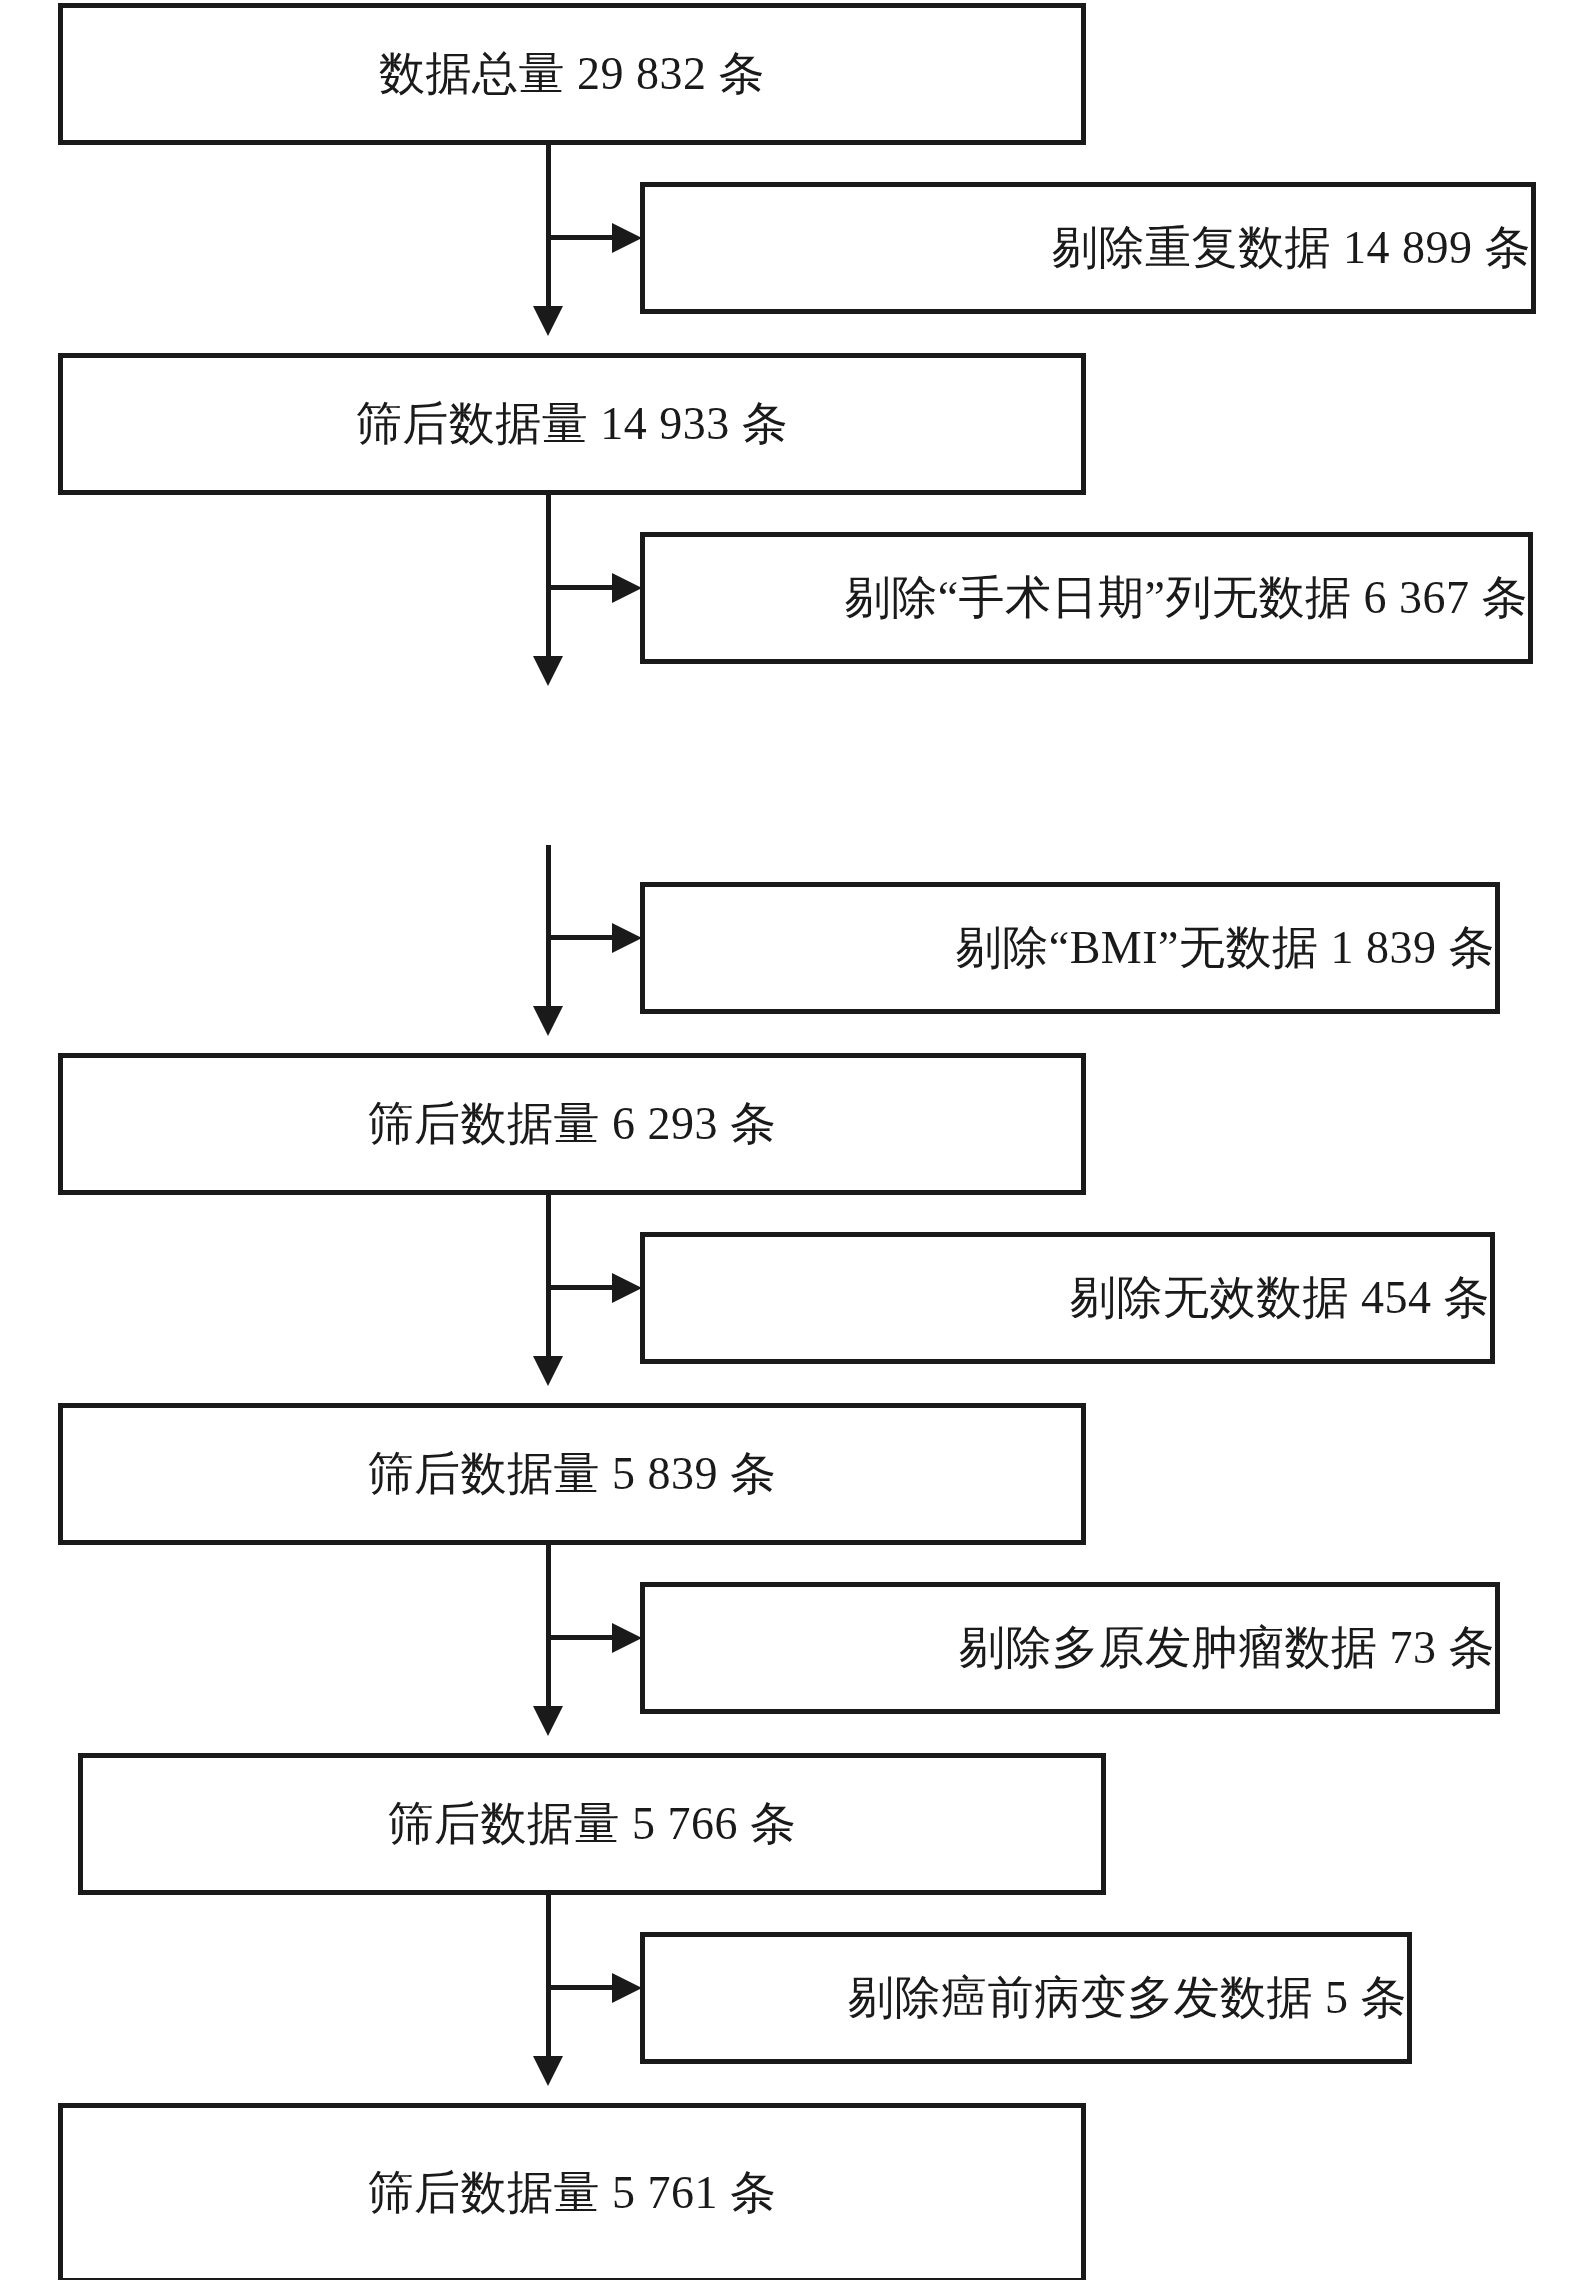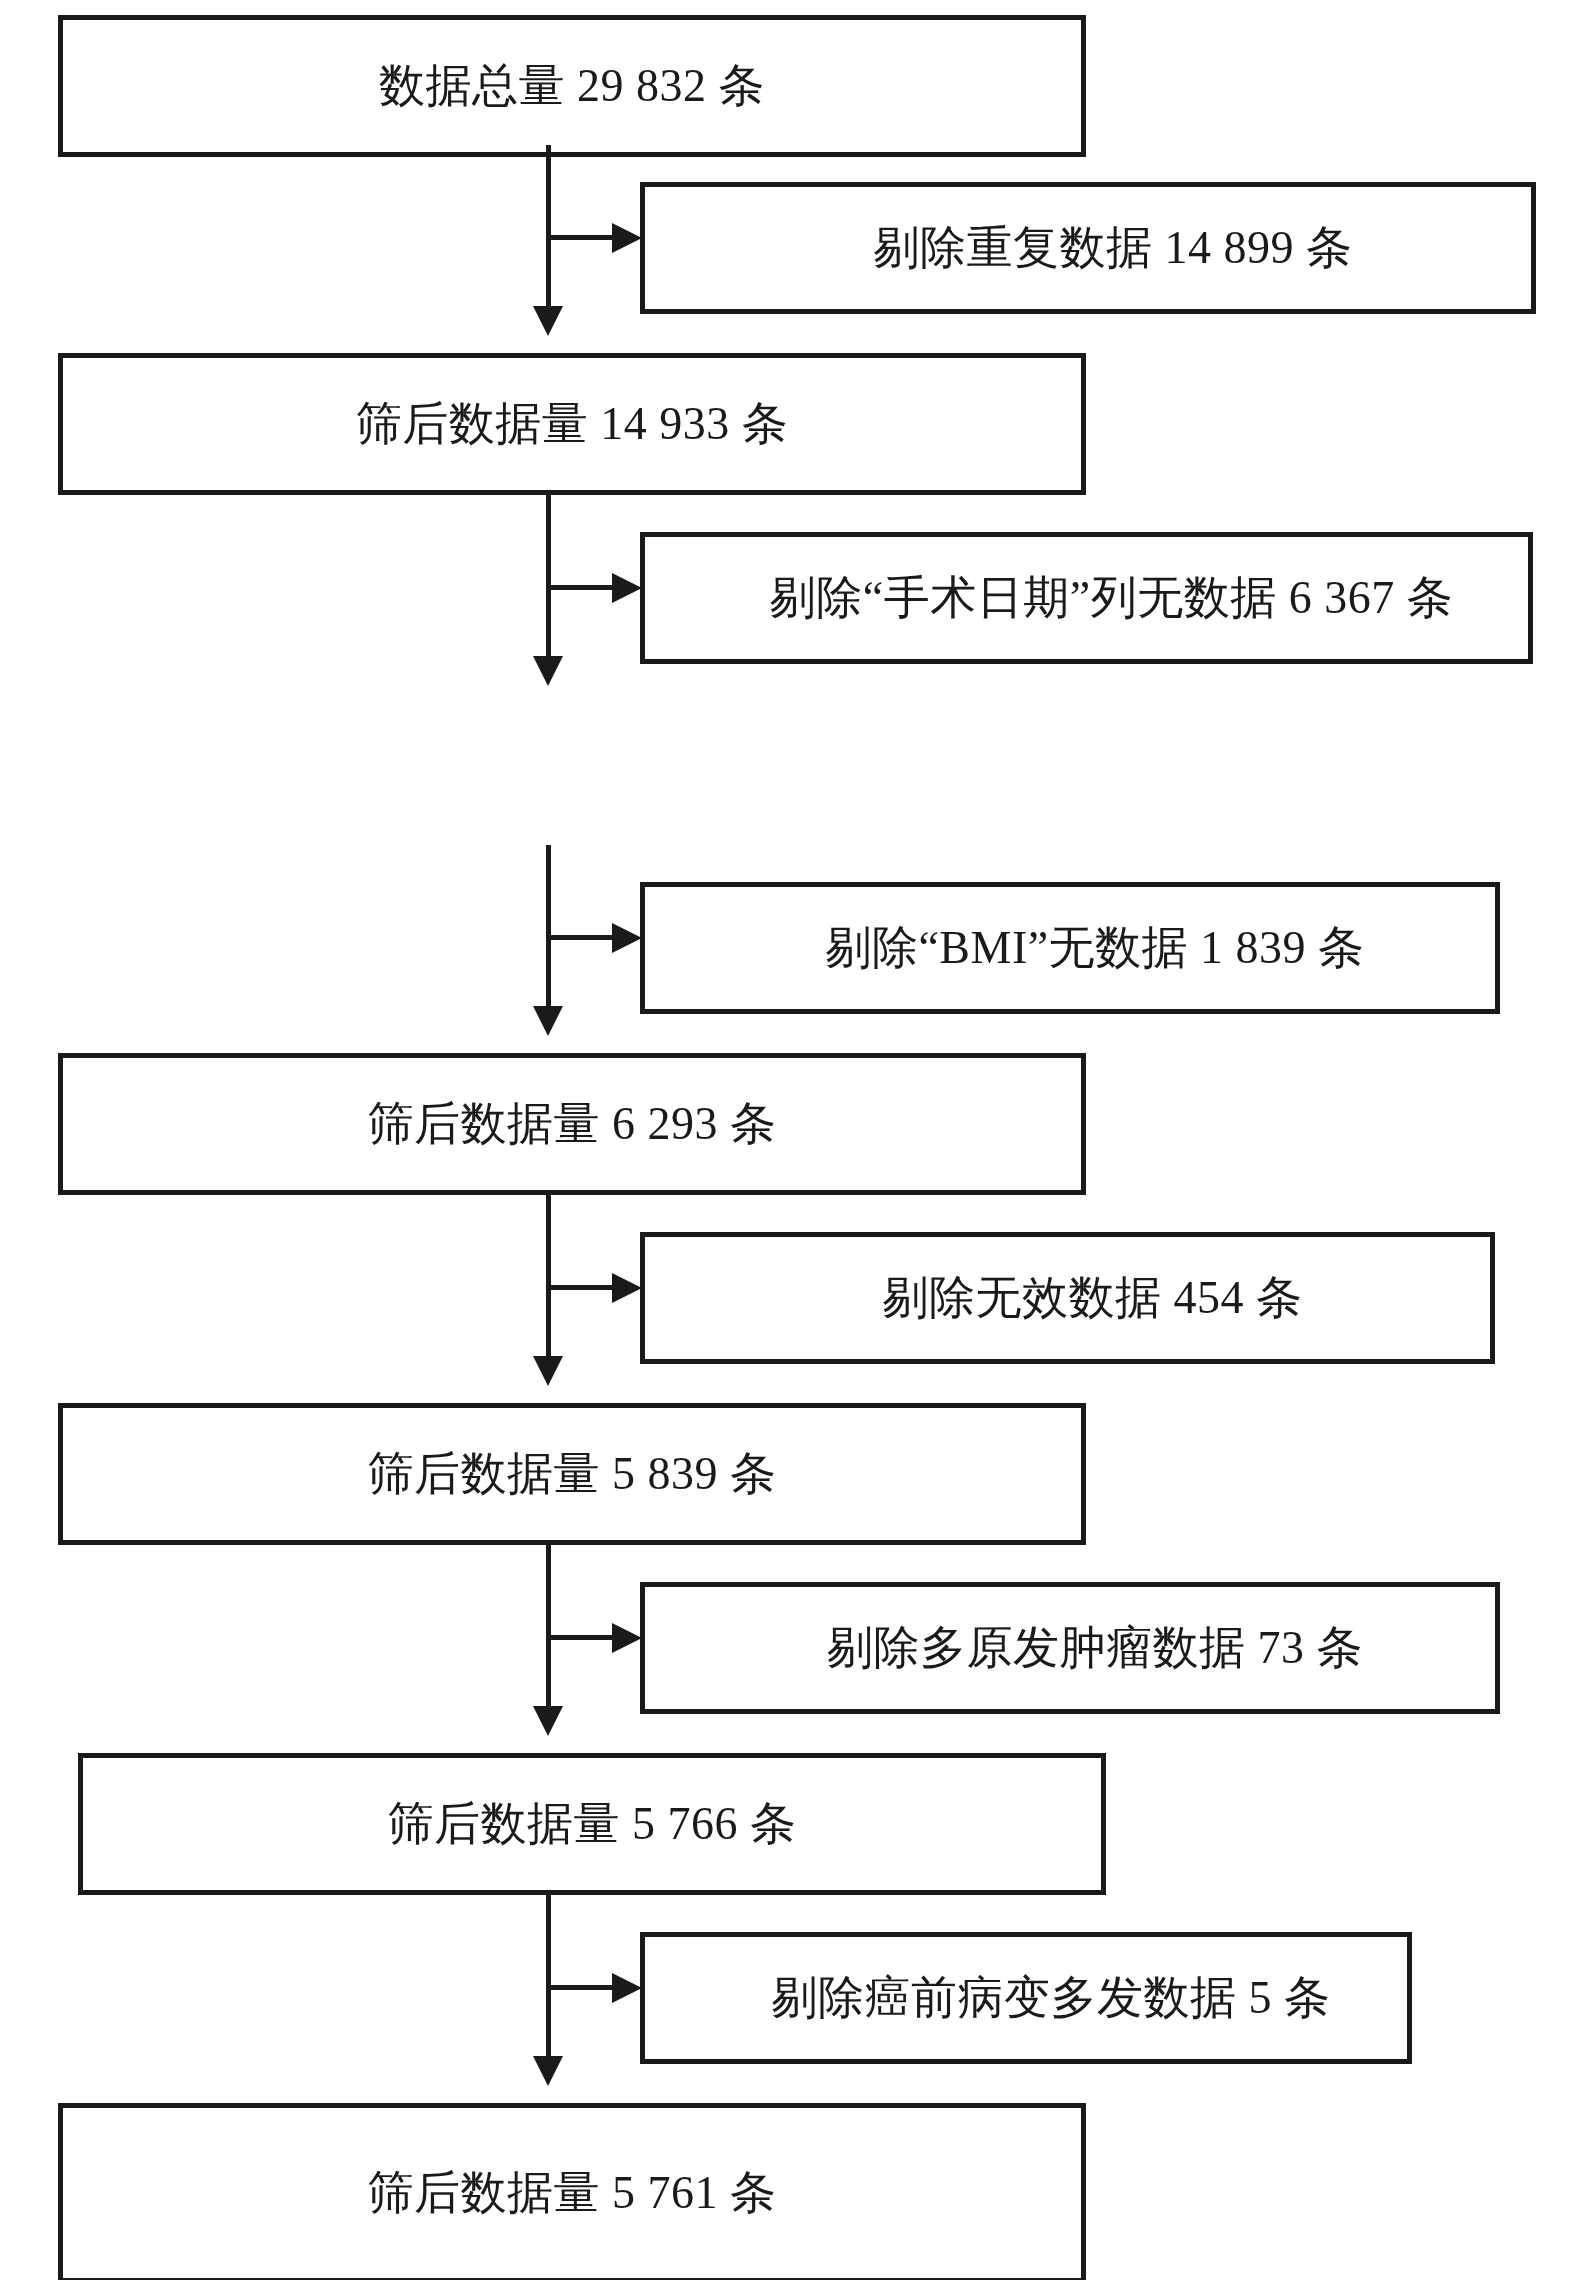--- a/index.html
+++ b/index.html
@@ -51,21 +51,21 @@
   }
 
   
   .node.exclude {
     left: 640px;
     height: 132px;
     justify-content: flex-start;
     padding-left: 26px;
   }
   .node.exclude .node-text {
-    text-align: center;
+    text-align: right;
     margin-left: 24px;
   }
 
   
   .vline {
     position: absolute;
     left: 546px;
     width: 5px;
     background: #1a1a1a;
   }
@@ -95,21 +95,21 @@
     border-top: 15px solid transparent;
     border-bottom: 15px solid transparent;
     border-left: 30px solid #1a1a1a;
   }
 </style>
 </head>
 <body>
 
 <div id="flow-root">
 
-  <div class="node main" style="top:15px;align-items:center;">
+  <div class="node main" style="top:3px;align-items:center;">
     <span class="node-text">数据总量 29 832 条</span>
   </div>
 
   <div class="vline" style="top:145px; height:167px;"></div>
   <div class="arrow-down" style="top:306px;"></div>
 
   <div class="hline" style="top:235px; width:74px;"></div>
   <div class="arrow-right" style="left:612px; top:223px;"></div>
   <div class="node exclude" style="top:182px; width:896px;">
     <span class="node-text">剔除重复数据 14 899 条</span>

